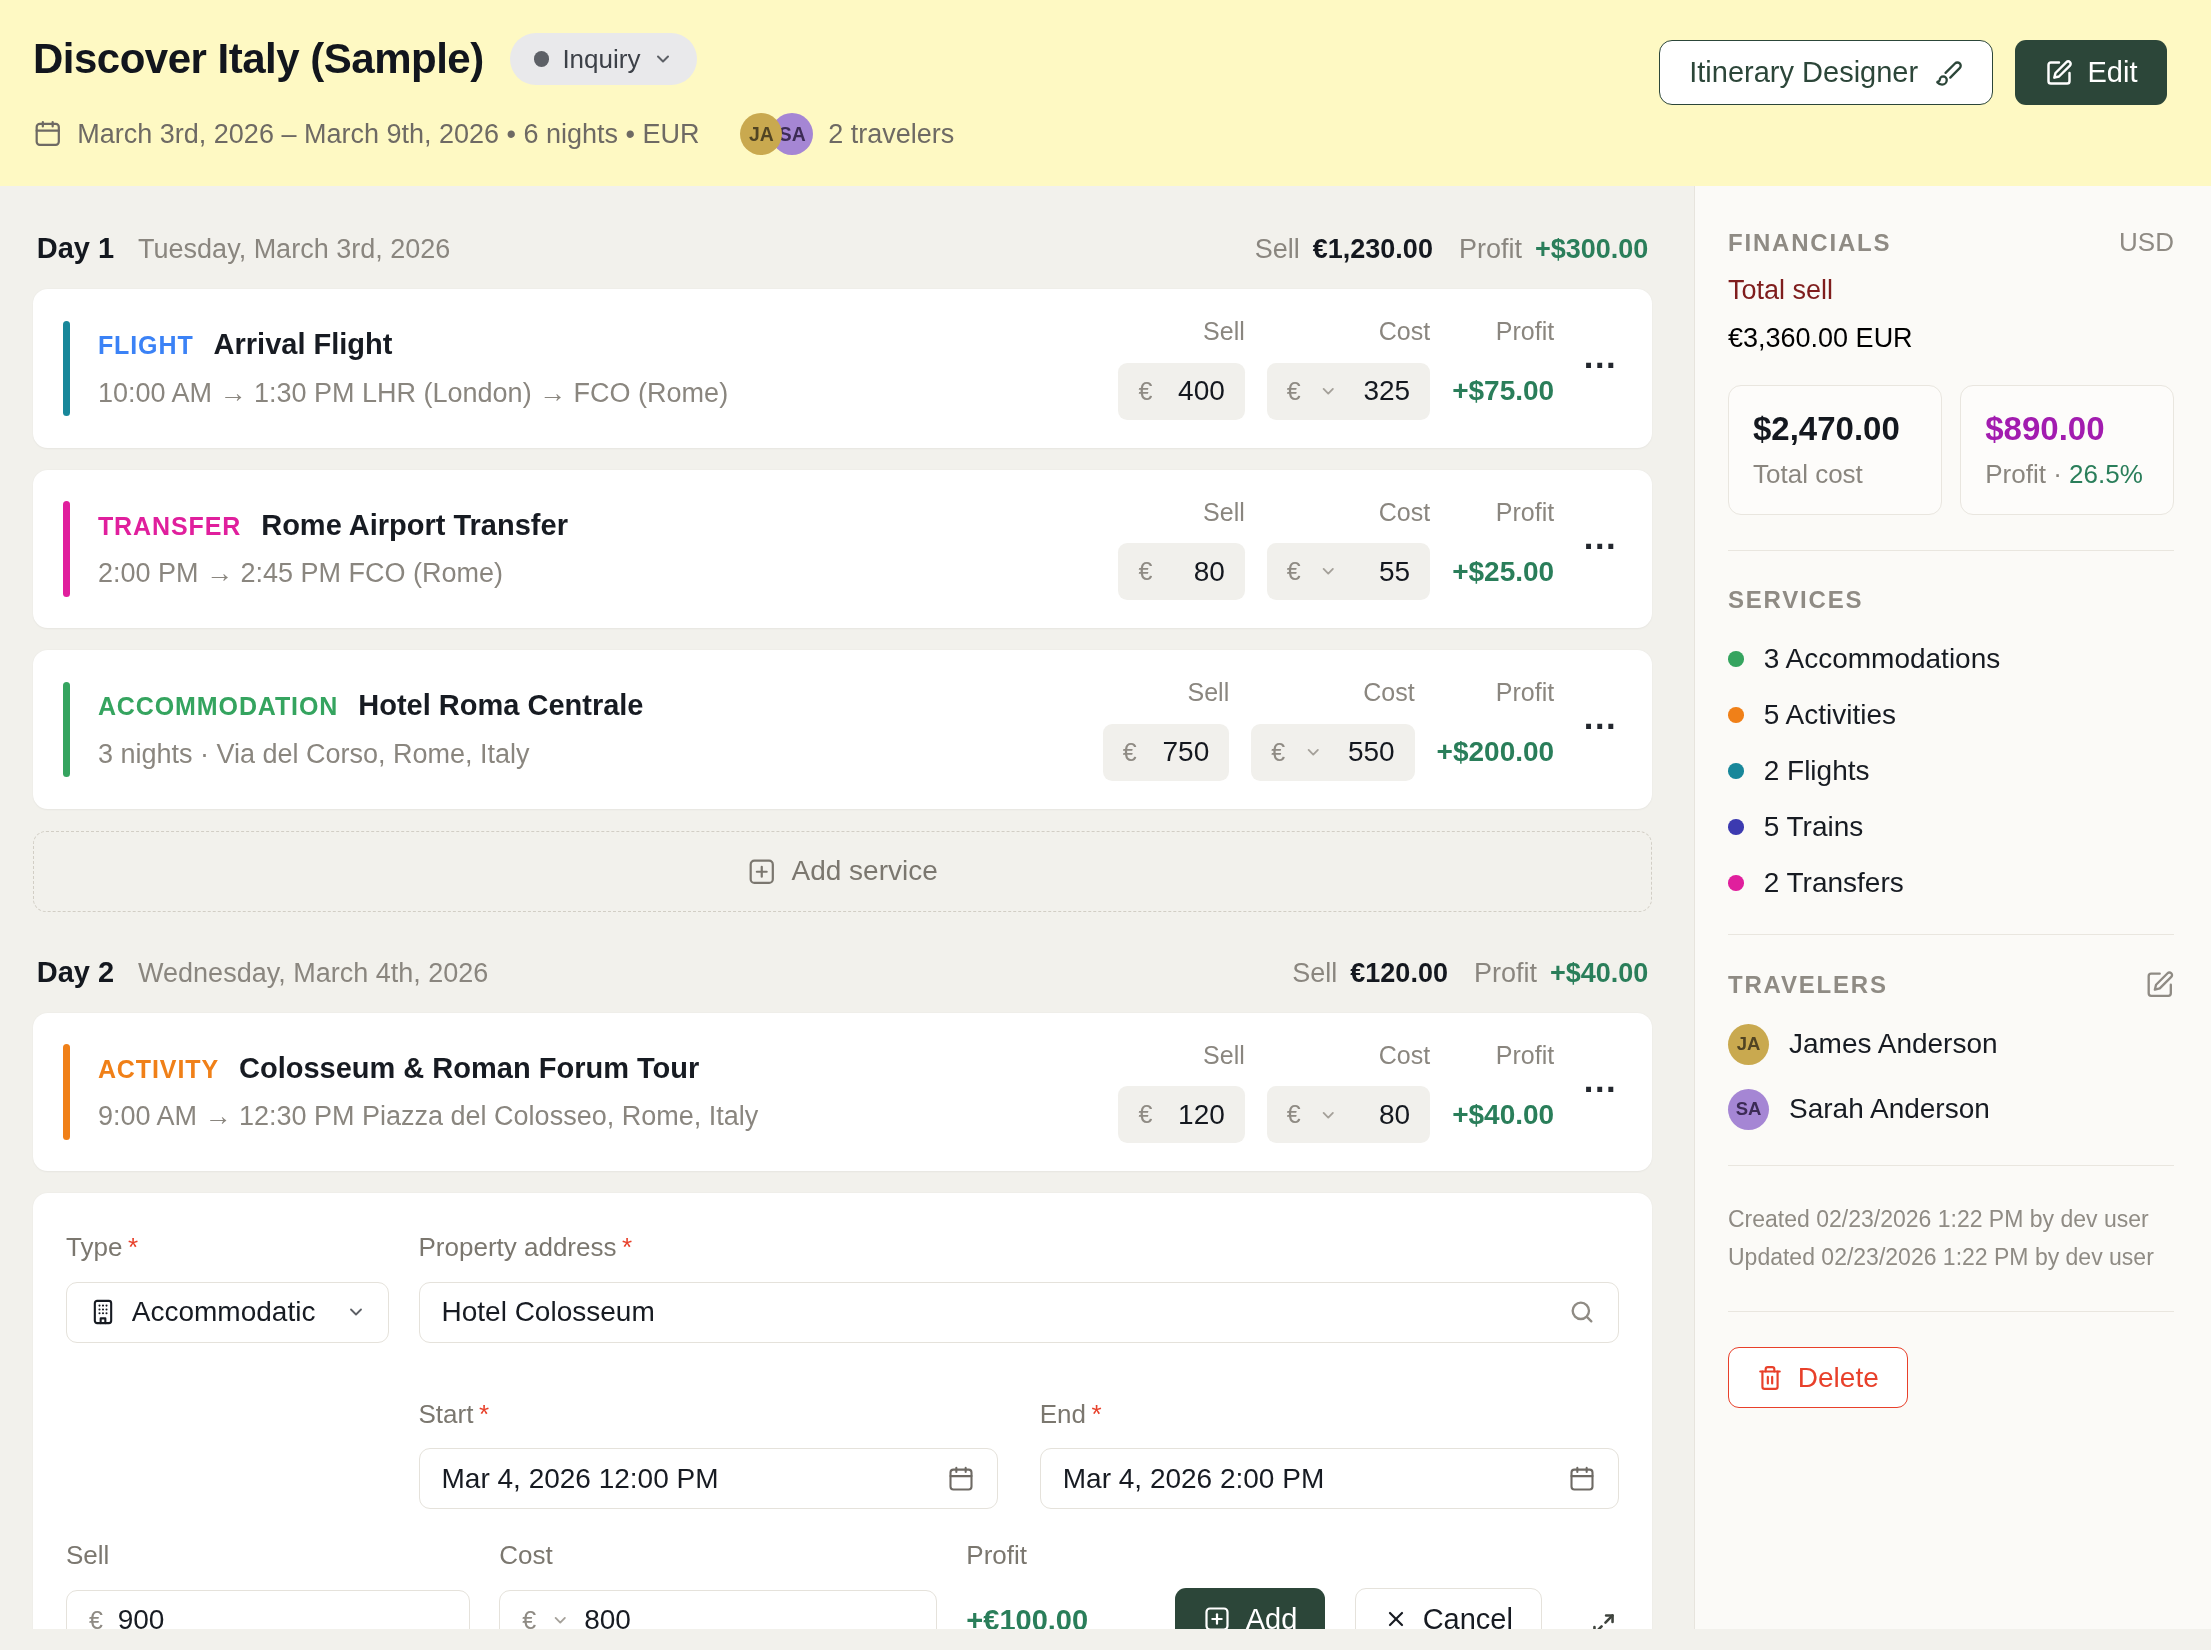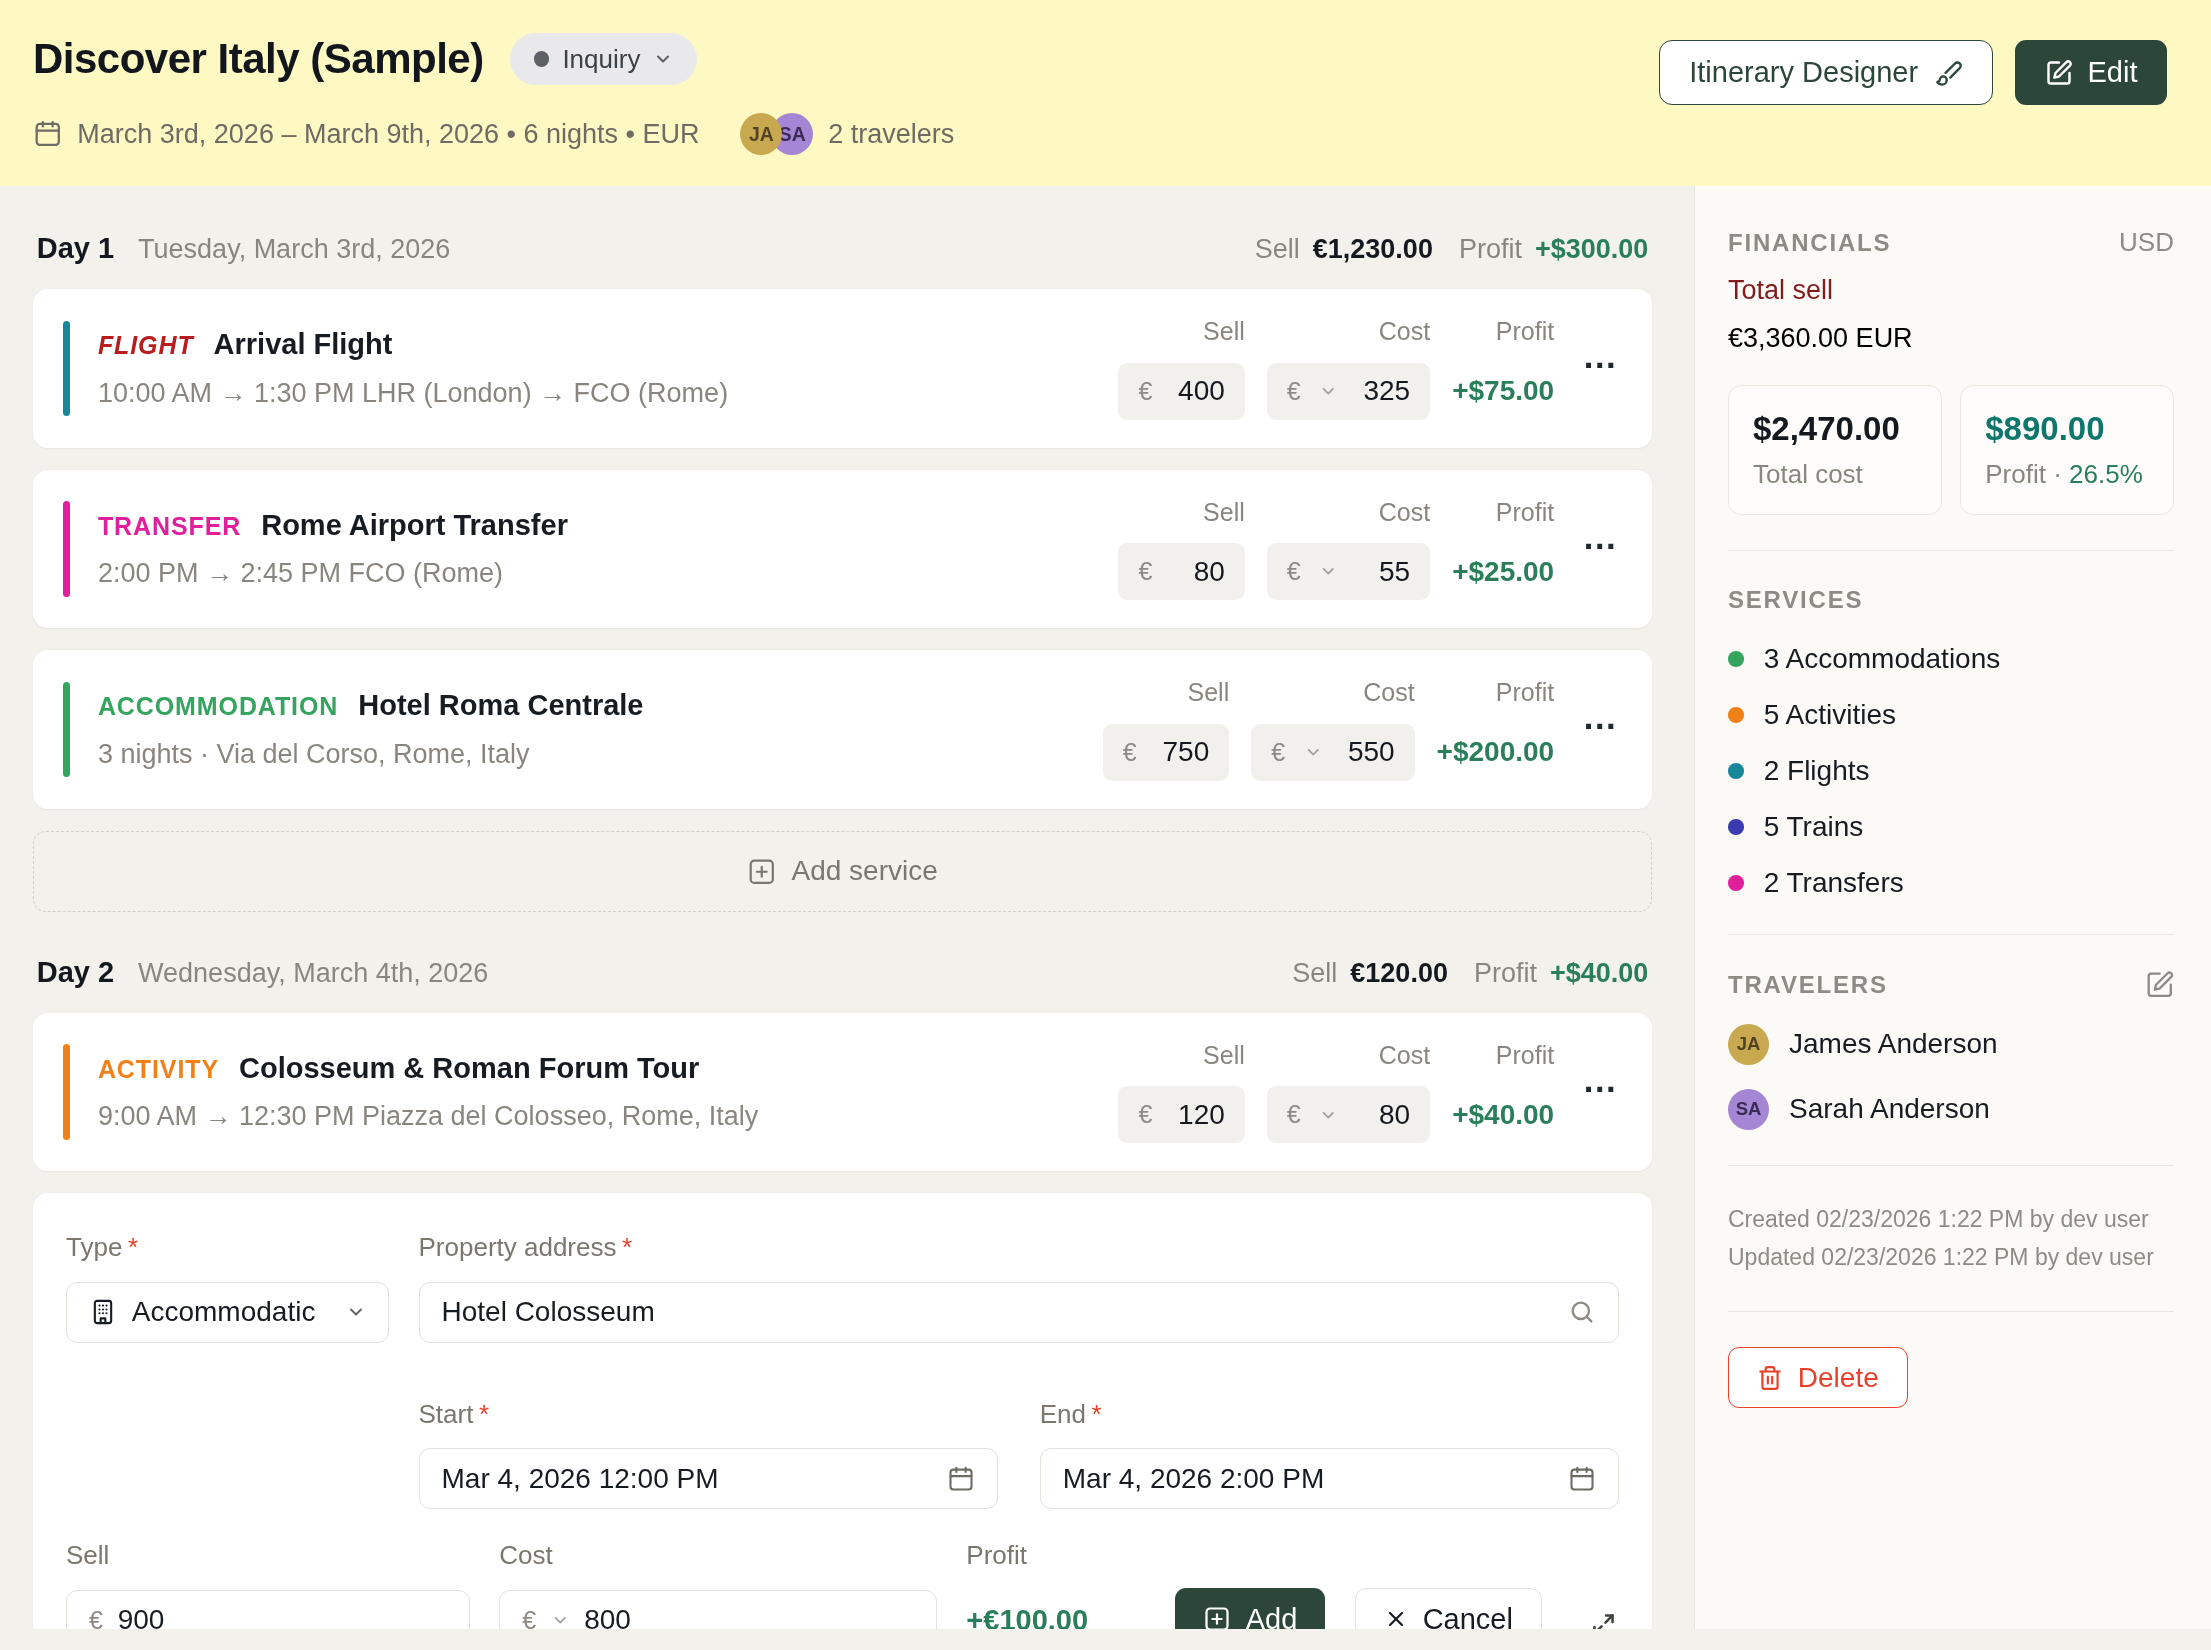--- a/index.html
+++ b/index.html
@@ -67,21 +67,21 @@
   .strong-dark { color: #14181f; font-weight: 700; }
   .profit-green { color: #2a7e5a; font-weight: 600; }
 
   
   .card {
     background: #ffffff; border-radius: 14.8px; margin-bottom: 22px;
     display: flex; align-items: center; padding: 28px 33px 28px 0;
     box-shadow: 0 0.9px 1.8px rgba(20,20,20,.05); min-height: 140px;
   }
   .type-bar { width: 7.4px; border-radius: 4.6px; align-self: stretch; margin: 3.7px 28px 3.7px 29.5px; }
-  .c-flight { background: #18879a; } .t-flight { color: #b91c1c; font-style: italic; }
+  .c-flight { background: #18879a; } .t-flight { color: #3b82f6; }
   .c-transfer { background: #e01f9d; } .t-transfer { color: #e01f9d; }
   .c-accommodation { background: #35a45f; } .t-accommodation { color: #35a45f; }
   .c-activity { background: #f08018; } .t-activity { color: #f08018; }
   .card-body { flex: 1; min-width: 0; }
   .card-title-row { display: flex; align-items: baseline; gap: 20px; }
   .service-type { font-size: 25px; font-weight: 700; letter-spacing: 0.9px; }
   .service-title { font-size: 29px; font-weight: 600; color: #171b22; }
   .service-subtitle { font-size: 27px; color: #8a867f; margin-top: 16.6px; }
   .price-cols { display: flex; align-items: flex-start; gap: 22px; }
   .pcol { display: flex; flex-direction: column; align-items: flex-end; gap: 16.6px; }
@@ -145,21 +145,21 @@
   
   .side-heading-row { display: flex; justify-content: space-between; align-items: center; }
   .side-heading { font-size: 24px; font-weight: 700; letter-spacing: 1.8px; color: #8f8b84; }
   .side-cur { font-size: 26px; color: #8f8b84; }
   .fin-total { font-size: 54px; font-weight: 700; color: #14181f; margin-top: 37px; letter-spacing: -0.9px; }
   .fin-total-label { font-size: 27px; color: #7f1d1d; margin-top: 16.6px; }
   .fin-total-eur { font-size: 27px; color: #000000; margin-top: 17px; }
   .stat-boxes { display: flex; gap: 18.5px; margin-top: 31px; }
   .stat-box { flex: 1; border: 1.8px solid #e9e6df; border-radius: 13px; padding: 24px 24px; background: #fdfcfa; }
   .stat-val { font-size: 33px; font-weight: 700; color: #14181f; }
-  .stat-val.green { color: #0f766e; }
+  .stat-val.green { color: #a21caf; }
   .stat-label { font-size: 26px; color: #8a867f; margin-top: 11px; }
   .stat-label .pct { color: #2a7e5a; }
   .side-divider { border: none; border-top: 1.8px solid #e9e6df; margin: 35px 0; }
   .svc-list { list-style: none; margin-top: 29.5px; }
   .svc-list li { display: flex; align-items: center; gap: 20px; font-size: 28px; color: #171b22; margin-bottom: 24px; }
   .svc-dot { width: 15.7px; height: 15.7px; border-radius: 50%; flex: none; }
   .trav-row { display: flex; align-items: center; gap: 20px; margin-top: 24px; font-size: 28px; color: #171b22; }
   .trav-row .avatar { width: 41px; height: 41px; font-size: 18.5px; }
   .edit-travelers { color: #8f8b84; cursor: pointer; background: none; border: none; }
   .audit { font-size: 23px; color: #8f8b84; line-height: 1.65; }

